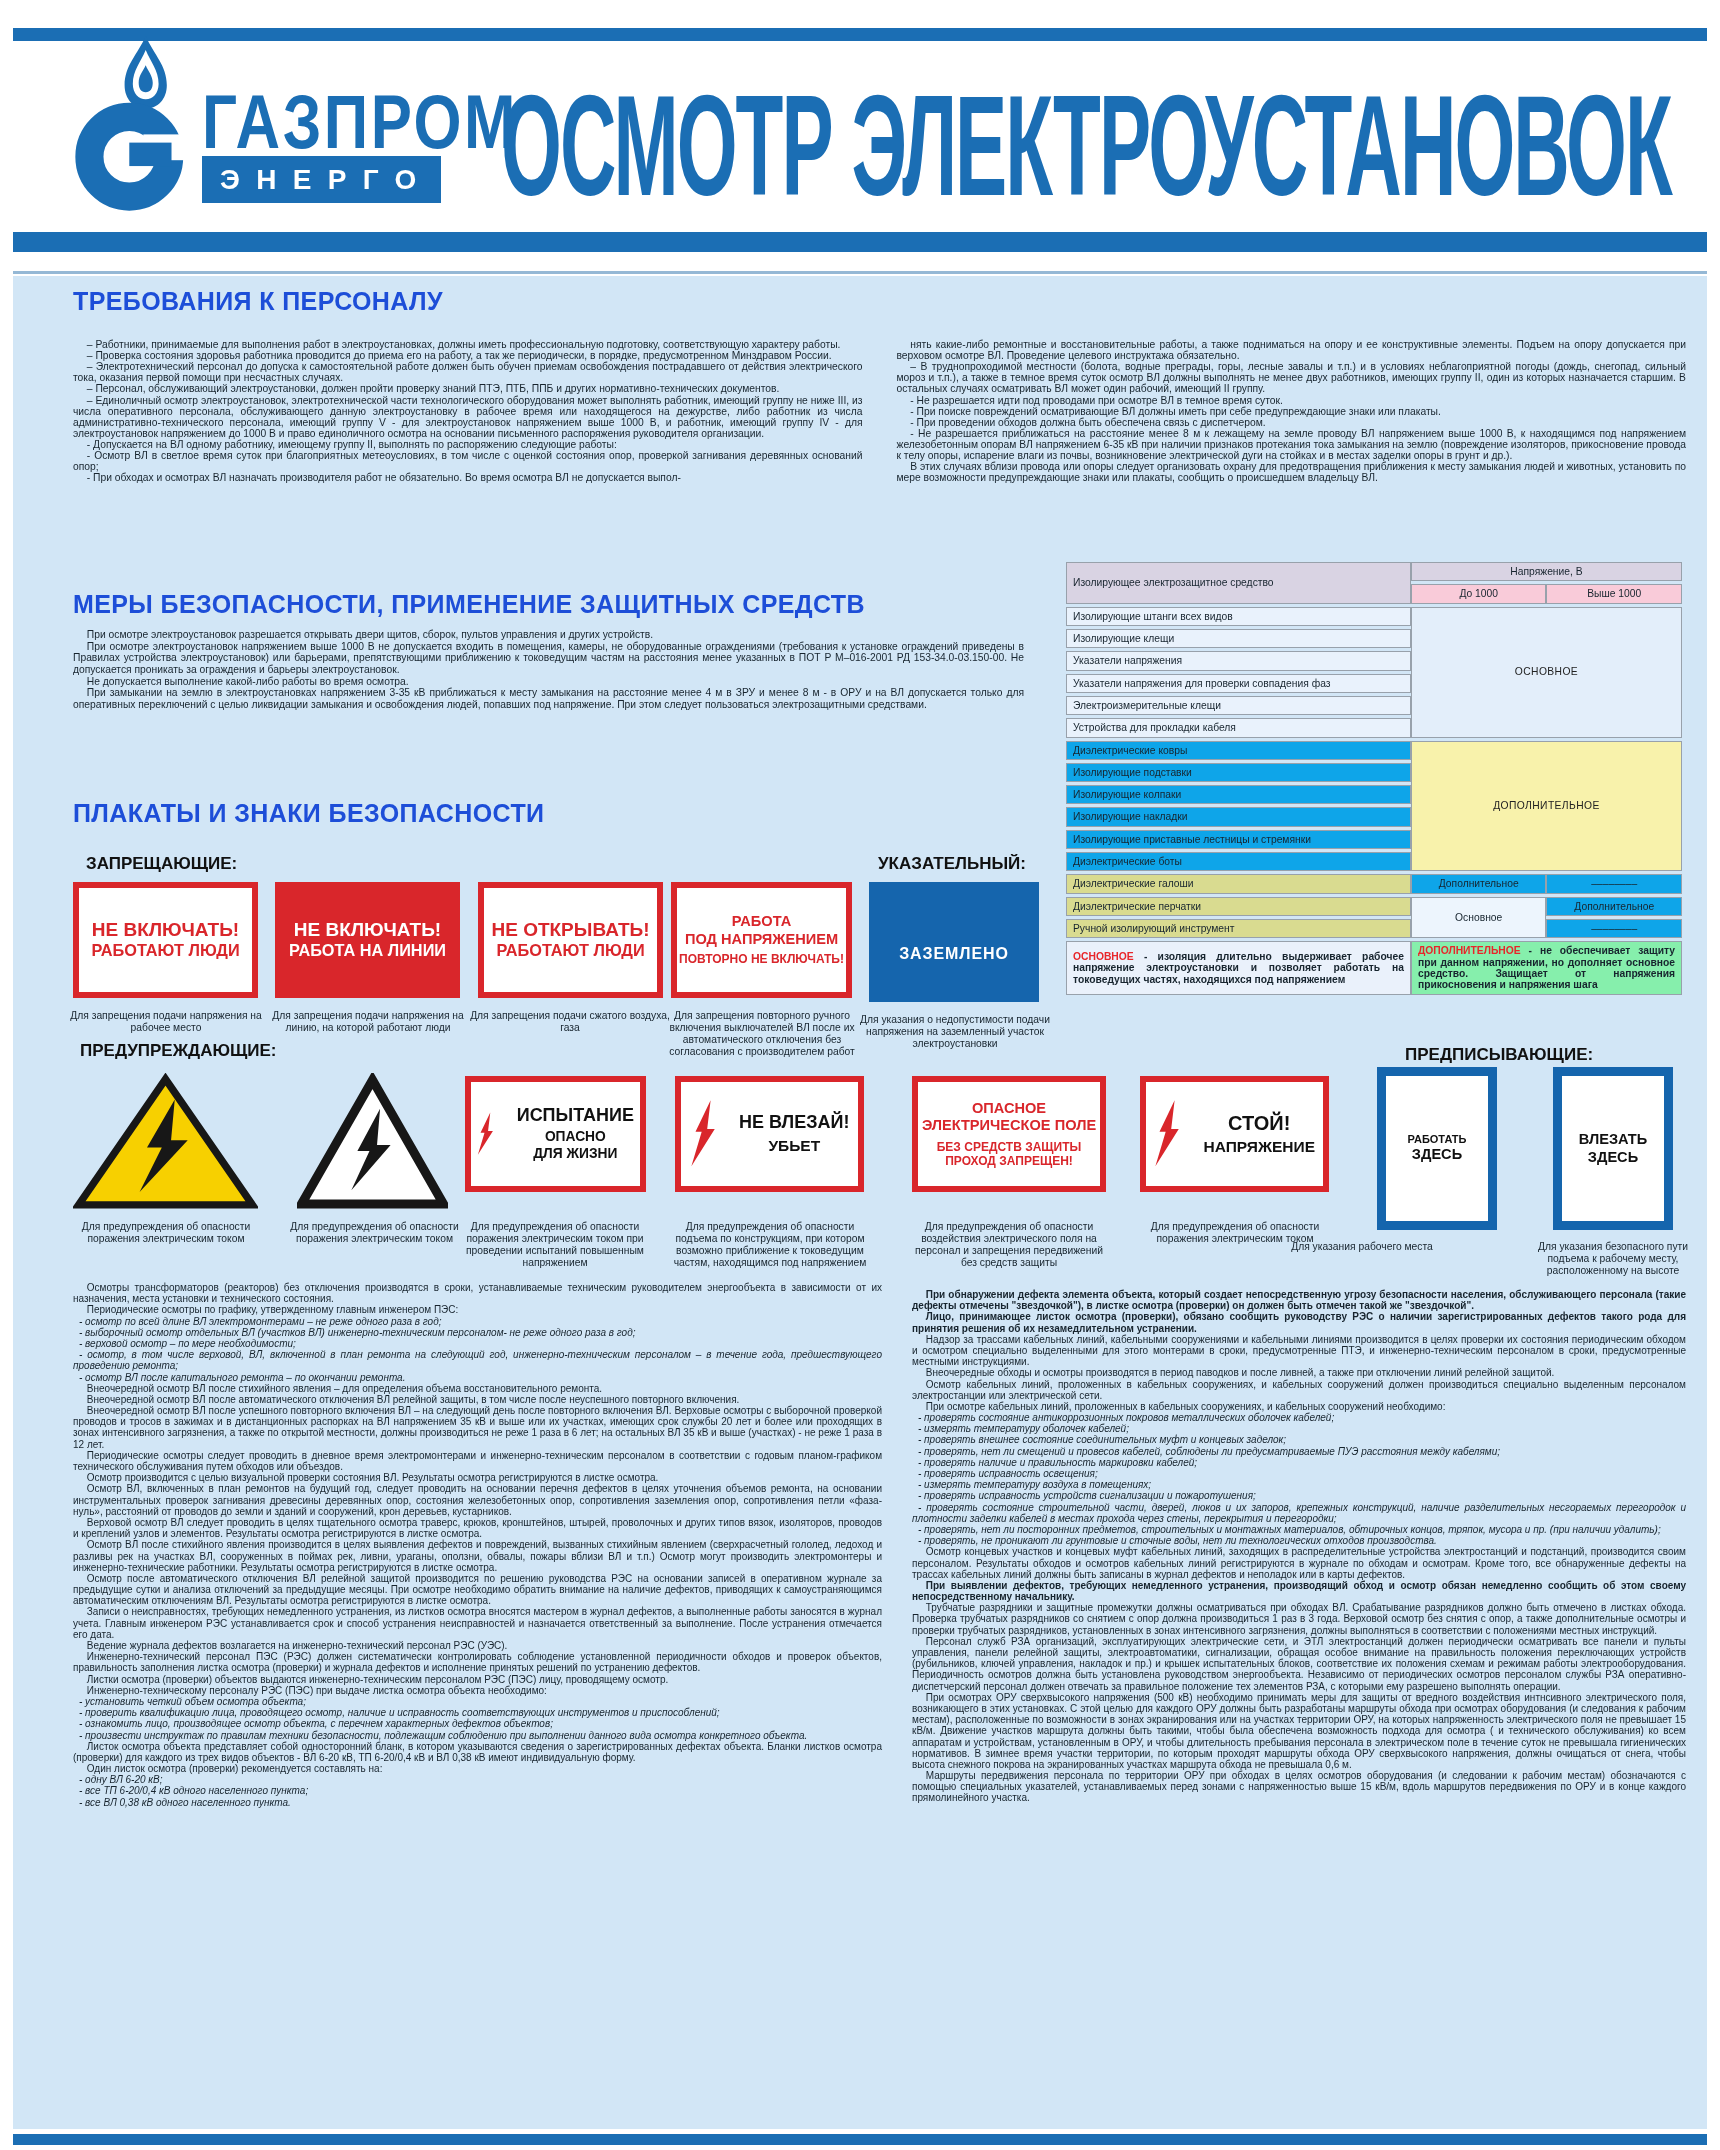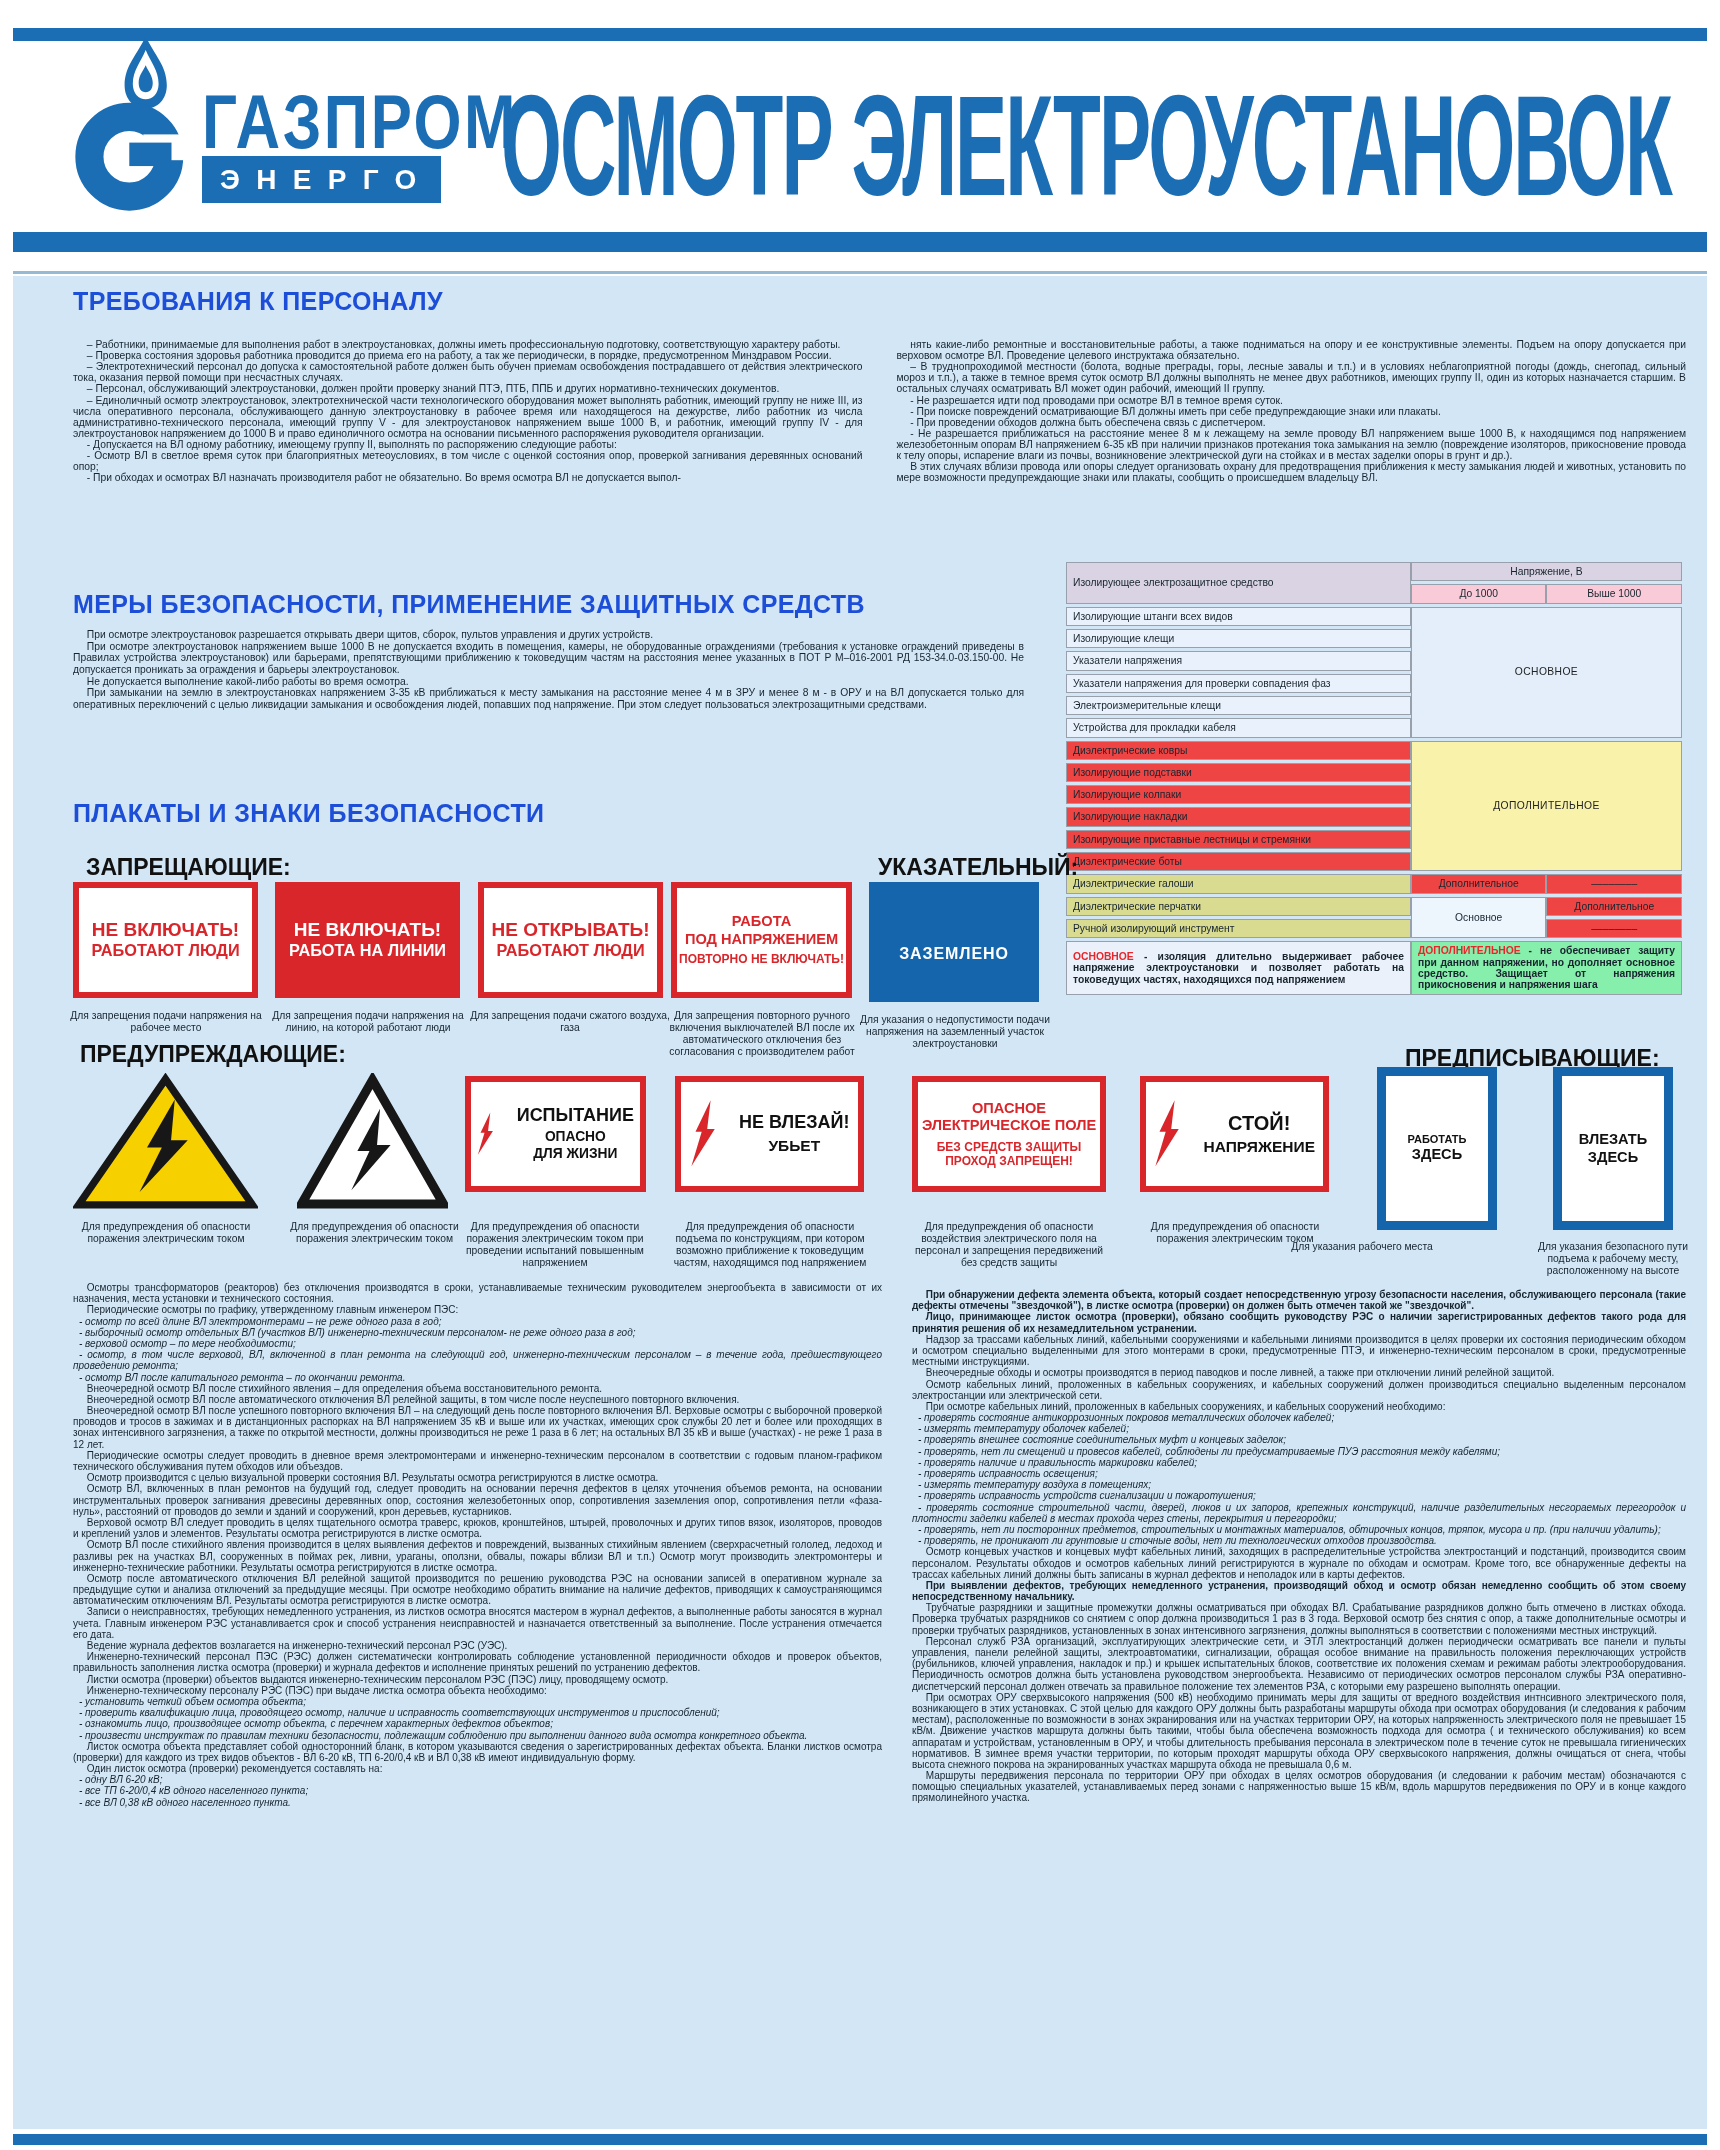--- a/index.html
+++ b/index.html
@@ -16,41 +16,41 @@
   .logo-svg { position:absolute; left:73px; top:31px; }
   .brand-top { position:absolute; left:202px; top:77px; font-size:65px; font-weight:bold; color:#1b6eb4;
                letter-spacing:2.6px; transform:scale(.95,1.18); transform-origin:left top; white-space:nowrap; }
   .brand-box { position:absolute; left:202px; top:156px; background:#1b6eb4; color:#fff; font-weight:bold;
                font-size:28px; letter-spacing:16.3px; padding:7.7px 8.6px 7.7px 18px; }
   .page-title { position:absolute; left:501px; top:65px; font-size:103px; font-weight:bold; color:#1b6eb4;
                 white-space:nowrap; transform:scale(.76,1.38); transform-origin:left top; letter-spacing:-2.6px; }
 
   
   .h1 { position:absolute; font-size:25px; font-weight:bold; color:#1d4ed8; letter-spacing:0.4px; }
-  .lbl { position:absolute; font-size:23px; font-weight:bold; color:#111; }
+  .lbl { position:absolute; font-size:17px; font-weight:bold; color:#111; }
 
   
   .cols p { margin:0; text-indent:13.8px; text-align:justify; }
   .cols p.i { font-style:italic; text-indent:6px; }
   .cols p.b { font-weight:bold; }
   .req-cols { position:absolute; left:73px; top:339px; width:1613px; display:flex; gap:34px;
               font-size:10.3px; line-height:1.08; }
   .req-cols > div { width:50%; }
   .safety-par { position:absolute; left:73px; top:629px; width:951px; font-size:10.3px; line-height:1.13; }
   .bottom-left  { position:absolute; left:73px;  top:1282px; width:809px; font-size:10px; line-height:1.12; }
   .bottom-right { position:absolute; left:912px; top:1289px; width:774px; font-size:10px; line-height:1.12; }
 
   
   .etable { position:absolute; left:1066px; top:559px; width:616px; border-collapse:separate; border-spacing:0 3px; }
   .etable td { border:0.9px solid #98a1ab; padding:3px 6px; font-size:10.3px; line-height:1.1; vertical-align:middle; }
   .th-tool { background:#d9d3e3; font-size:11.2px; }
   .th-v    { background:#d9d3e3; text-align:center; font-size:11.2px; }
   .th-sub  { background:#f9cbd9; text-align:center; }
   .c-blue  { background:#e9f2fc; }
-  .c-yel   { background:#ef4444;margin-top:12px; }
+  .c-yel   { background:#0ea5e9;margin-top:12px; }
   .c-olv   { background:#d9db90; }
   .c-main  { background:#e3eefa; text-align:center; font-size:12.5px; letter-spacing:0.4px; color:#222; }
   .c-add   { background:#f8f2ab; text-align:center; font-size:12.5px; letter-spacing:0.4px; color:#222; }
   .c-osn   { background:#edf5fd; text-align:center; }
   .c-ctr   { text-align:center; }
   .leg-main { background:#eaf1fb; font-weight:bold; text-align:justify; line-height:1.25; }
   .leg-add  { background:#86efac; font-weight:bold; text-align:justify; line-height:1.25; }
   .red-term { color:#e8262a; }
 
   

